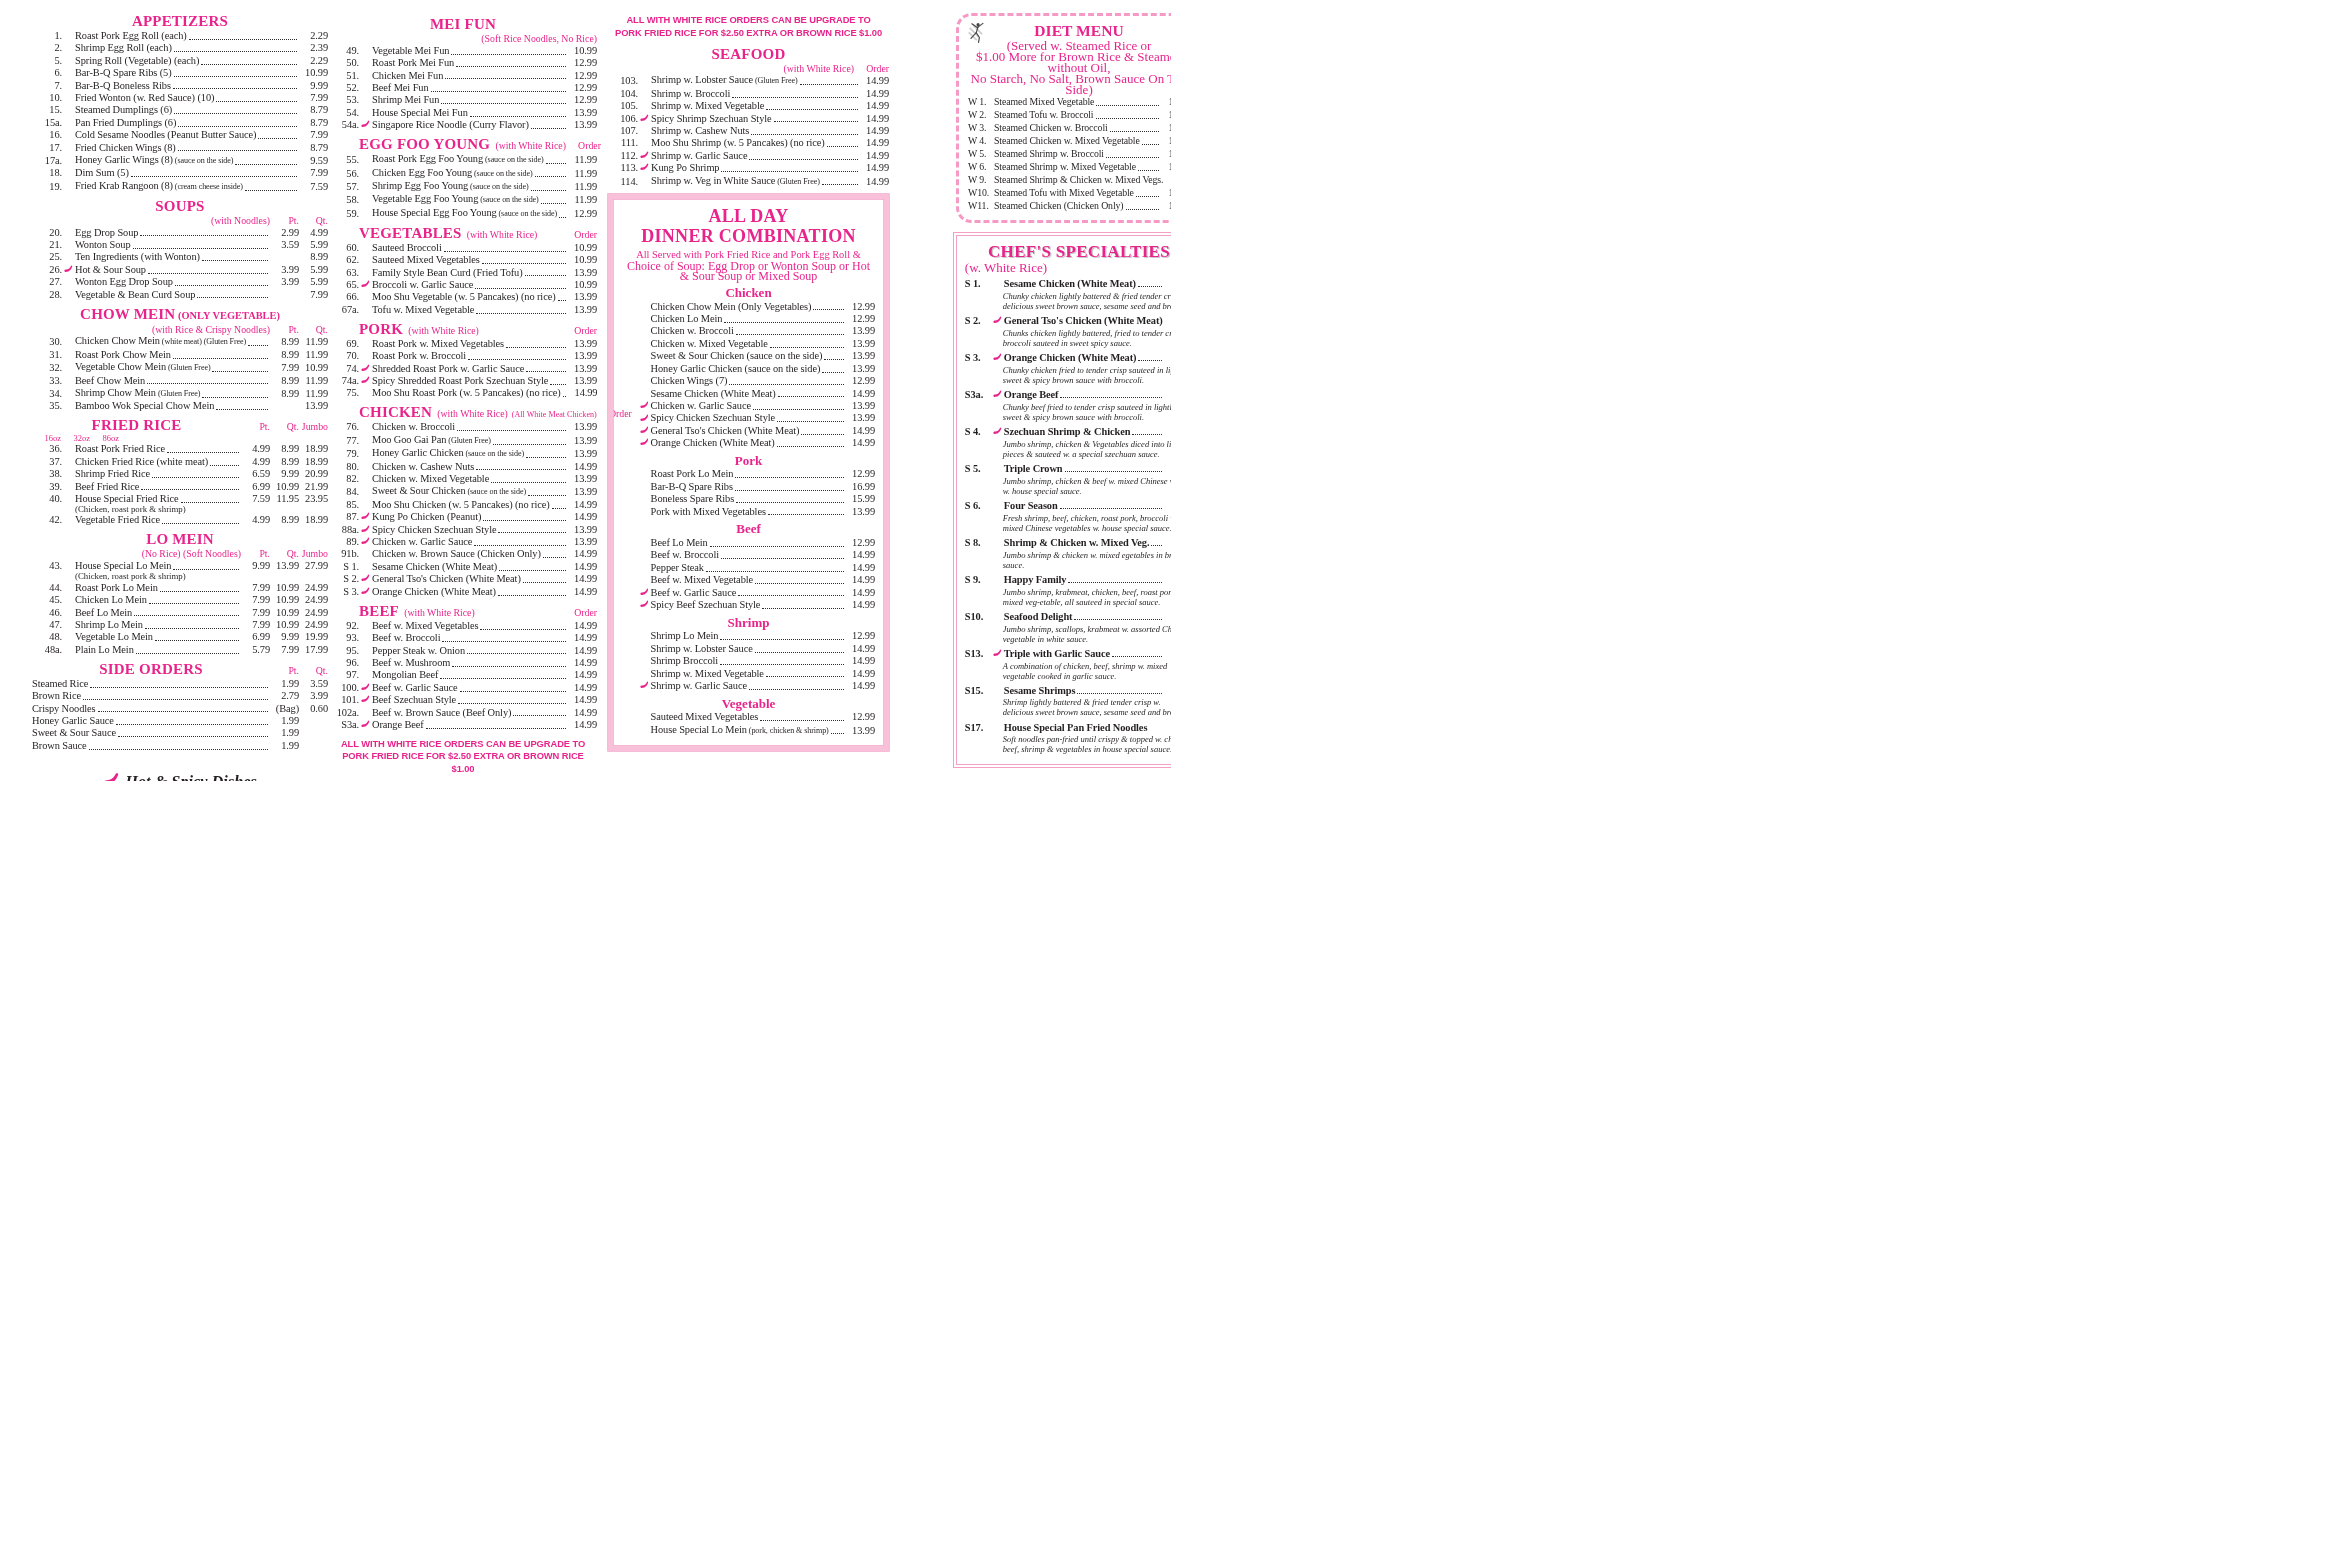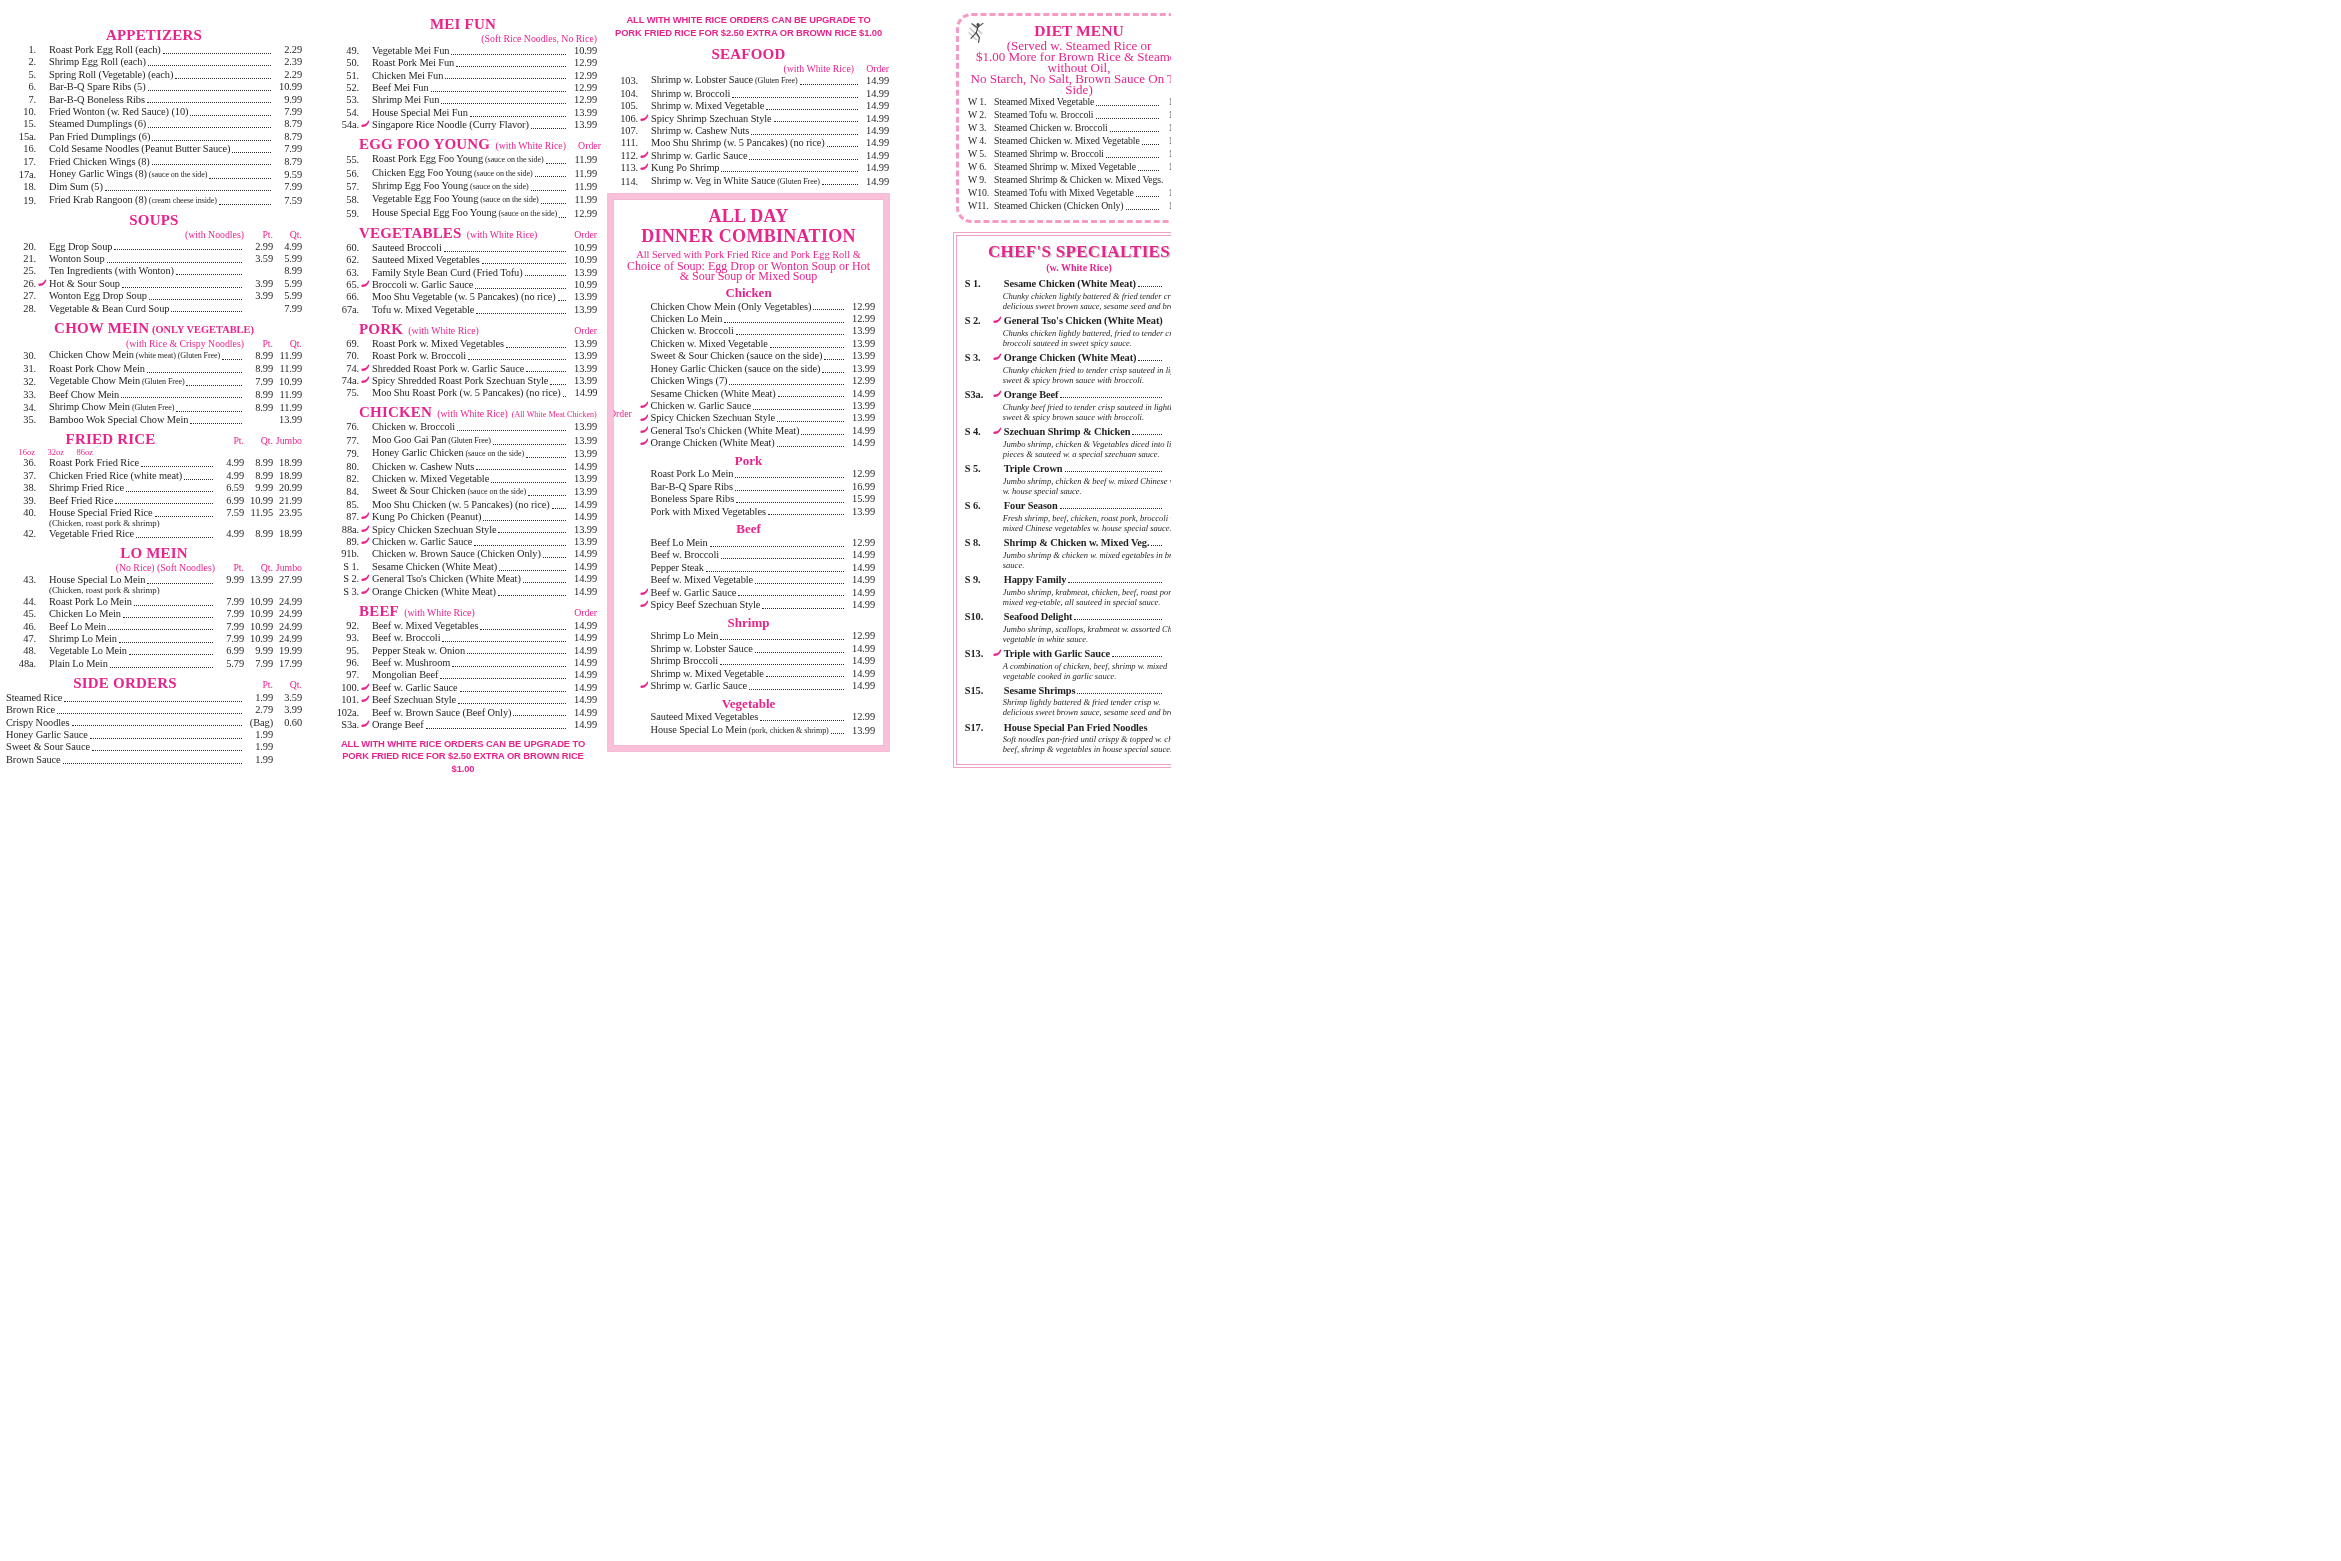--- a/index.html
+++ b/index.html
@@ -1,21 +1,21 @@
 <!DOCTYPE html>
 <html style="font-size:10.4px"><head>
 <meta charset="utf-8">
 <style>
   :root{ --accent:#e8248c; --ink:#231f20; --pink:#f2a0c6; --pinklight:#f9c0da; }
   *{ box-sizing:border-box; }
   html,body{ margin:0; padding:0; background:#ffffff; }
   body{ font-family:"Liberation Serif", serif; color:var(--ink); }
   .page{ position:relative; width:1171px; height:781px; background:#fff; overflow:hidden; }
   .col{ position:absolute; top:0; }
-  #col1{ left:6px;  width:296px; padding-top:27px; }
+  #col1{ left:32px;  width:296px; padding-top:13px; }
   #col2{ left:329px; width:268px; padding-top:16px; }
   #col3{ left:608px; width:281px; padding-top:7.8px; }
   #col4{ left:956px;width:246px; padding-top:13px; }
 
   .sec{ margin-bottom:4.6px; }
   .sec-title{ color:var(--accent); font-weight:bold; font-size:15px; line-height:17px; text-align:center; letter-spacing:0.2px; }
   .sec-title .sfx{ font-size:10.4px; letter-spacing:0; }
   .trow{ display:flex; align-items:baseline; }
   .trow .sec-title{ flex:1; }
   .trow .inl-note{ color:var(--accent); font-size:9.8px; margin-left:5.2px; white-space:nowrap; }
@@ -53,21 +53,21 @@
   .diet{ position:relative; border:3.3px dashed #f49ac4; border-radius:15.6px; padding:5.2px 9px 7.8px 9px; }
   .diet-title{ color:var(--accent); font-weight:bold; text-align:center; font-size:15.6px; line-height:18px; margin-top:1.3px; }
   .diet-intro{ color:var(--accent); text-align:center; font-size:13px; line-height:11px; }
   .diet .row{ font-size:9.8px; line-height:13px; }
   .diet .num{ width:26px; text-align:left; }
   .dancer-l{ position:absolute; left:7.8px; top:5.2px; }
   .dancer-r{ position:absolute; right:7.8px; top:5.2px; }
 
   .chef{ border:1.3px solid var(--pink); outline:1.3px solid var(--pink); outline-offset:2px; padding:6.5px 7.8px; margin-top:11.7px; }
   .chef-title{ color:var(--accent); font-weight:bold; text-align:center; font-size:17px; line-height:19.5px; letter-spacing:0.3px; text-shadow:1.3px 1.3px 0 #c9c9c9; }
-  .chef-sub{ color:var(--accent); text-align:center; font-size:10px; line-height:11.7px; margin-bottom:3.3px;font-weight:bold; }
+  .chef-sub{ color:var(--accent); font-size:13px; line-height:11.7px; margin-bottom:3.3px; }
   .chef .row{ font-weight:bold; font-size:10.4px; line-height:13px; }
   .chef .num{ width:26px; text-align:left; }
   .cdesc{ font-size:8.5px; line-height:10px; font-style:italic; font-weight:normal; margin:0.7px 0 3.3px 38px; }
 </style>
 </head>
 <body>
 
 <div class="page">
   <div class="col" id="col1">
       <div class="sec">

